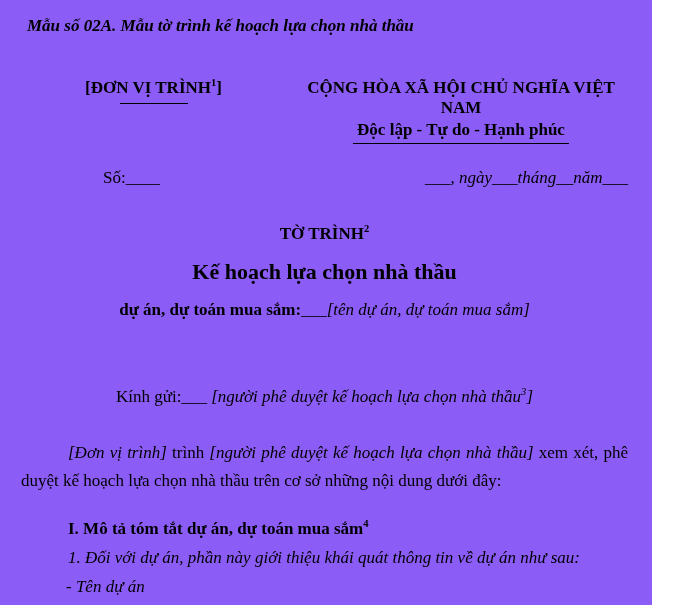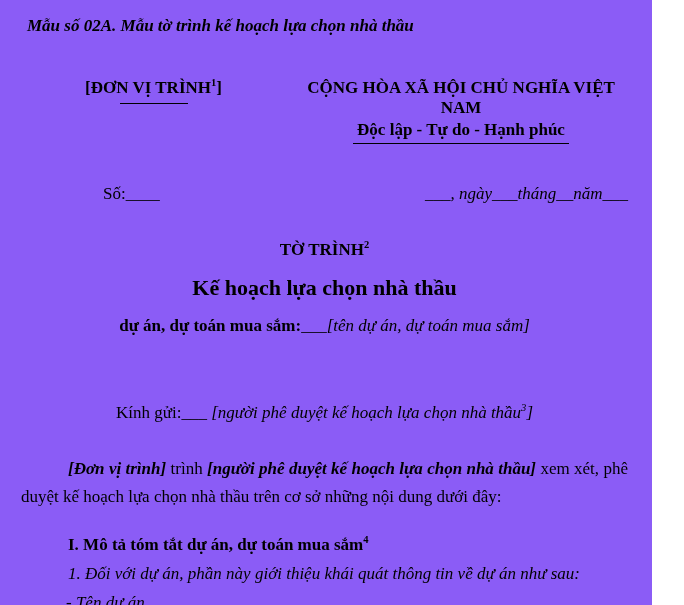--- a/index.html
+++ b/index.html
@@ -34,21 +34,21 @@
     flex: 1; text-align: center;
     font-weight: bold; font-size: 17px;
   }
   .header-right .motto { margin-top: 2px; }
   .header-right .rule {
     width: 216px; border-bottom: 1.6px solid #000;
     margin: 3px auto 0 auto; height: 1px;
   }
   .so-date-row {
     display: flex; justify-content: space-between;
-    margin-top: 40px; font-size: 17px;
+    margin-top: 24px; font-size: 17px;
   }
   .so-field { margin-left: 82px; }
   .date-field { font-style: italic; }
   .title-1 {
     text-align: center; font-weight: bold; font-size: 17px;
     margin-top: 36px;
   }
   .title-2 {
     text-align: center; font-weight: bold; font-size: 22px;
     margin-top: 15px;
@@ -62,21 +62,21 @@
   .salutation {
     text-align: center; font-size: 17px;
     margin-top: 67px;
   }
   .salutation .i { font-style: italic; }
   .body-par {
     margin-top: 32px; font-size: 17px;
     line-height: 28px; text-align: justify;
     text-indent: 47px;
   }
-  .body-par .i { font-style: italic; font-weight: bold; }
+  .body-par .i { font-style: italic; }
   .sec-heading {
     margin-top: 24px; padding-left: 47px;
     font-weight: bold; font-size: 17px;
   }
   .sub-heading {
     margin-top: 9px; padding-left: 47px;
     font-weight: normal; font-style: italic; font-size: 17px;
   }
   .bullet {
     margin-top: 9px; padding-left: 45px;

